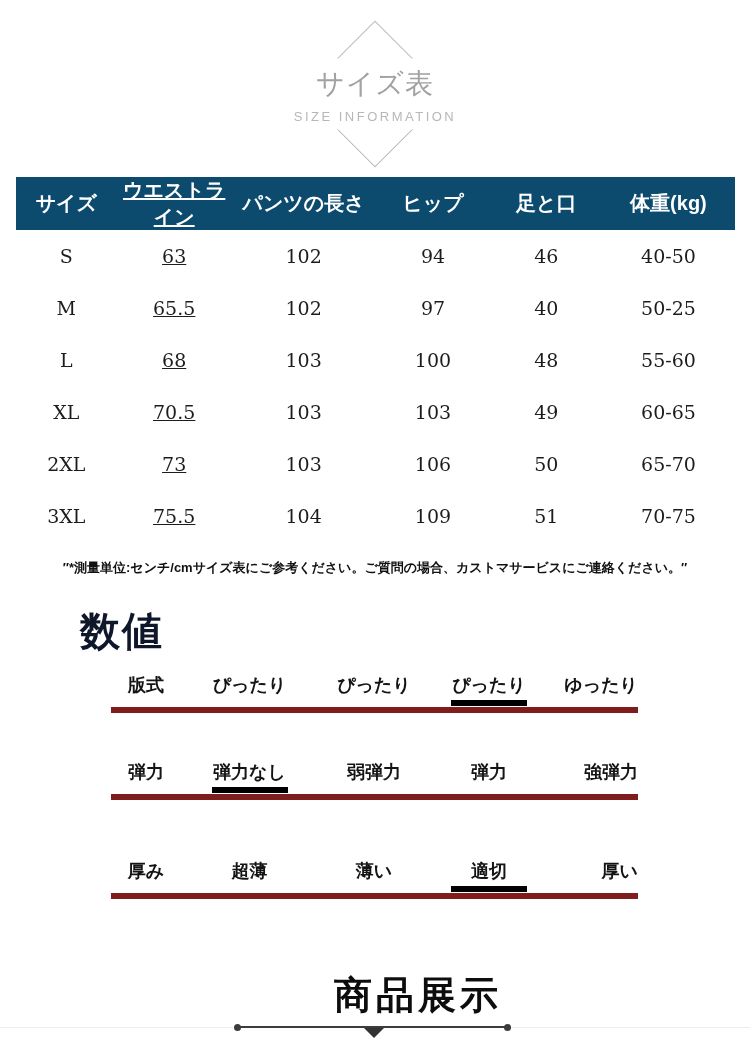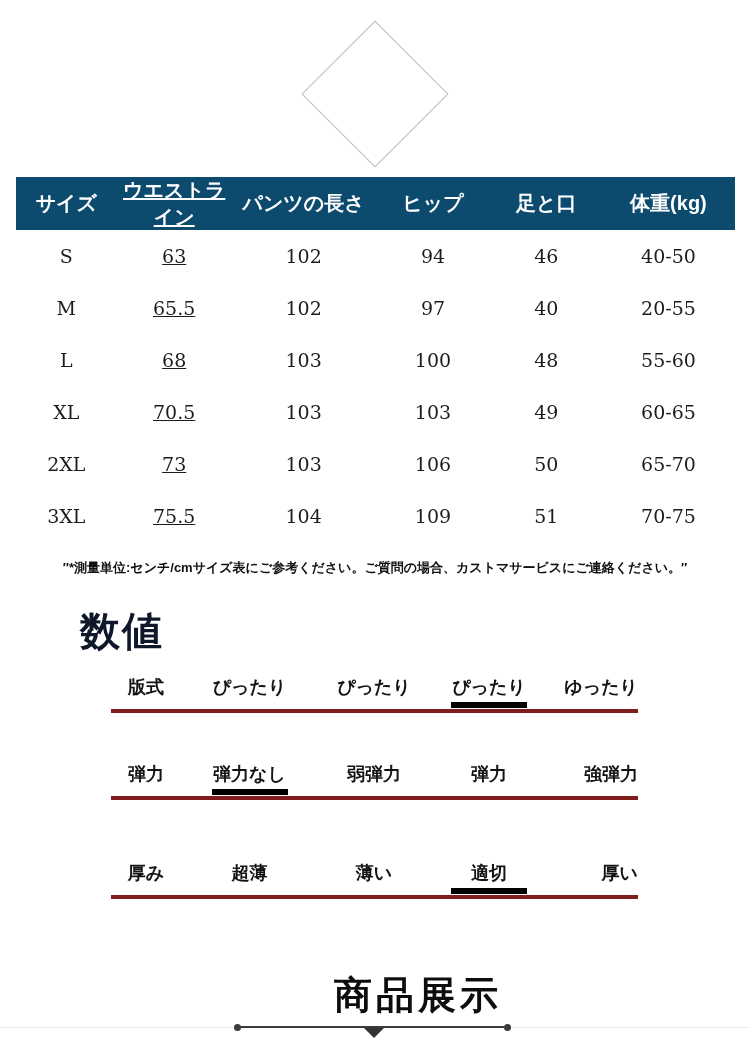--- a/index.html
+++ b/index.html
@@ -53,21 +53,21 @@
     font-size:40px; font-weight:600; color:#0f172a; letter-spacing:2px;
   }
 
   
   .matrix {
     position:absolute; top:660px; left:111px; width:527px;
     font-size:18px; font-weight:600; color:#141414;
   }
   .matrix-row {
     display:flex; align-items:flex-end;
-    border-bottom:4px solid #7f1d1d;
+    border-bottom:6px solid #7f1d1d;
   }
   .matrix-row:nth-child(1) { height:53px; }
   .matrix-row:nth-child(2) { height:87px; }
   .matrix-row:nth-child(3) { height:99px; }
   .mcell { padding-bottom:10px; text-align:center; flex:0 0 auto; }
   .mcell:nth-child(1) { width:70px; }
   .mcell:nth-child(2) { width:137px; }
   .mcell:nth-child(3) { width:112px; }
   .mcell:nth-child(4) { width:118px; }
   .mcell:nth-child(5) { width:90px; text-align:right; }
@@ -98,20 +98,24 @@
     width:0; height:0;
     border-left:10px solid transparent; border-right:10px solid transparent;
     border-top:10px solid #333333;
   }
 </style>
 </head>
 <body>
 
 <div class="badge">
   <div class="diamond"></div>
+  <div class="badge-text">
+    <div class="badge-title">サイズ表</div>
+    <div class="badge-sub">SIZE INFORMATION</div>
+  </div>
 </div>
 
 <div class="size-table">
   <div class="thead">
       <div class="cell">サイズ</div>
       <div class="cell">ウエストライン</div>
       <div class="cell">パンツの長さ</div>
       <div class="cell">ヒップ</div>
       <div class="cell">足と口</div>
       <div class="cell">体重(kg)</div>
@@ -124,21 +128,21 @@
         <div class="cell">94</div>
         <div class="cell">46</div>
         <div class="cell">40-50</div>
       </div>
       <div class="trow">
         <div class="cell">M</div>
         <div class="cell">65.5</div>
         <div class="cell">102</div>
         <div class="cell">97</div>
         <div class="cell">40</div>
-        <div class="cell">20-55</div>
+        <div class="cell">50-25</div>
       </div>
       <div class="trow">
         <div class="cell">L</div>
         <div class="cell">68</div>
         <div class="cell">103</div>
         <div class="cell">100</div>
         <div class="cell">48</div>
         <div class="cell">55-60</div>
       </div>
       <div class="trow">

